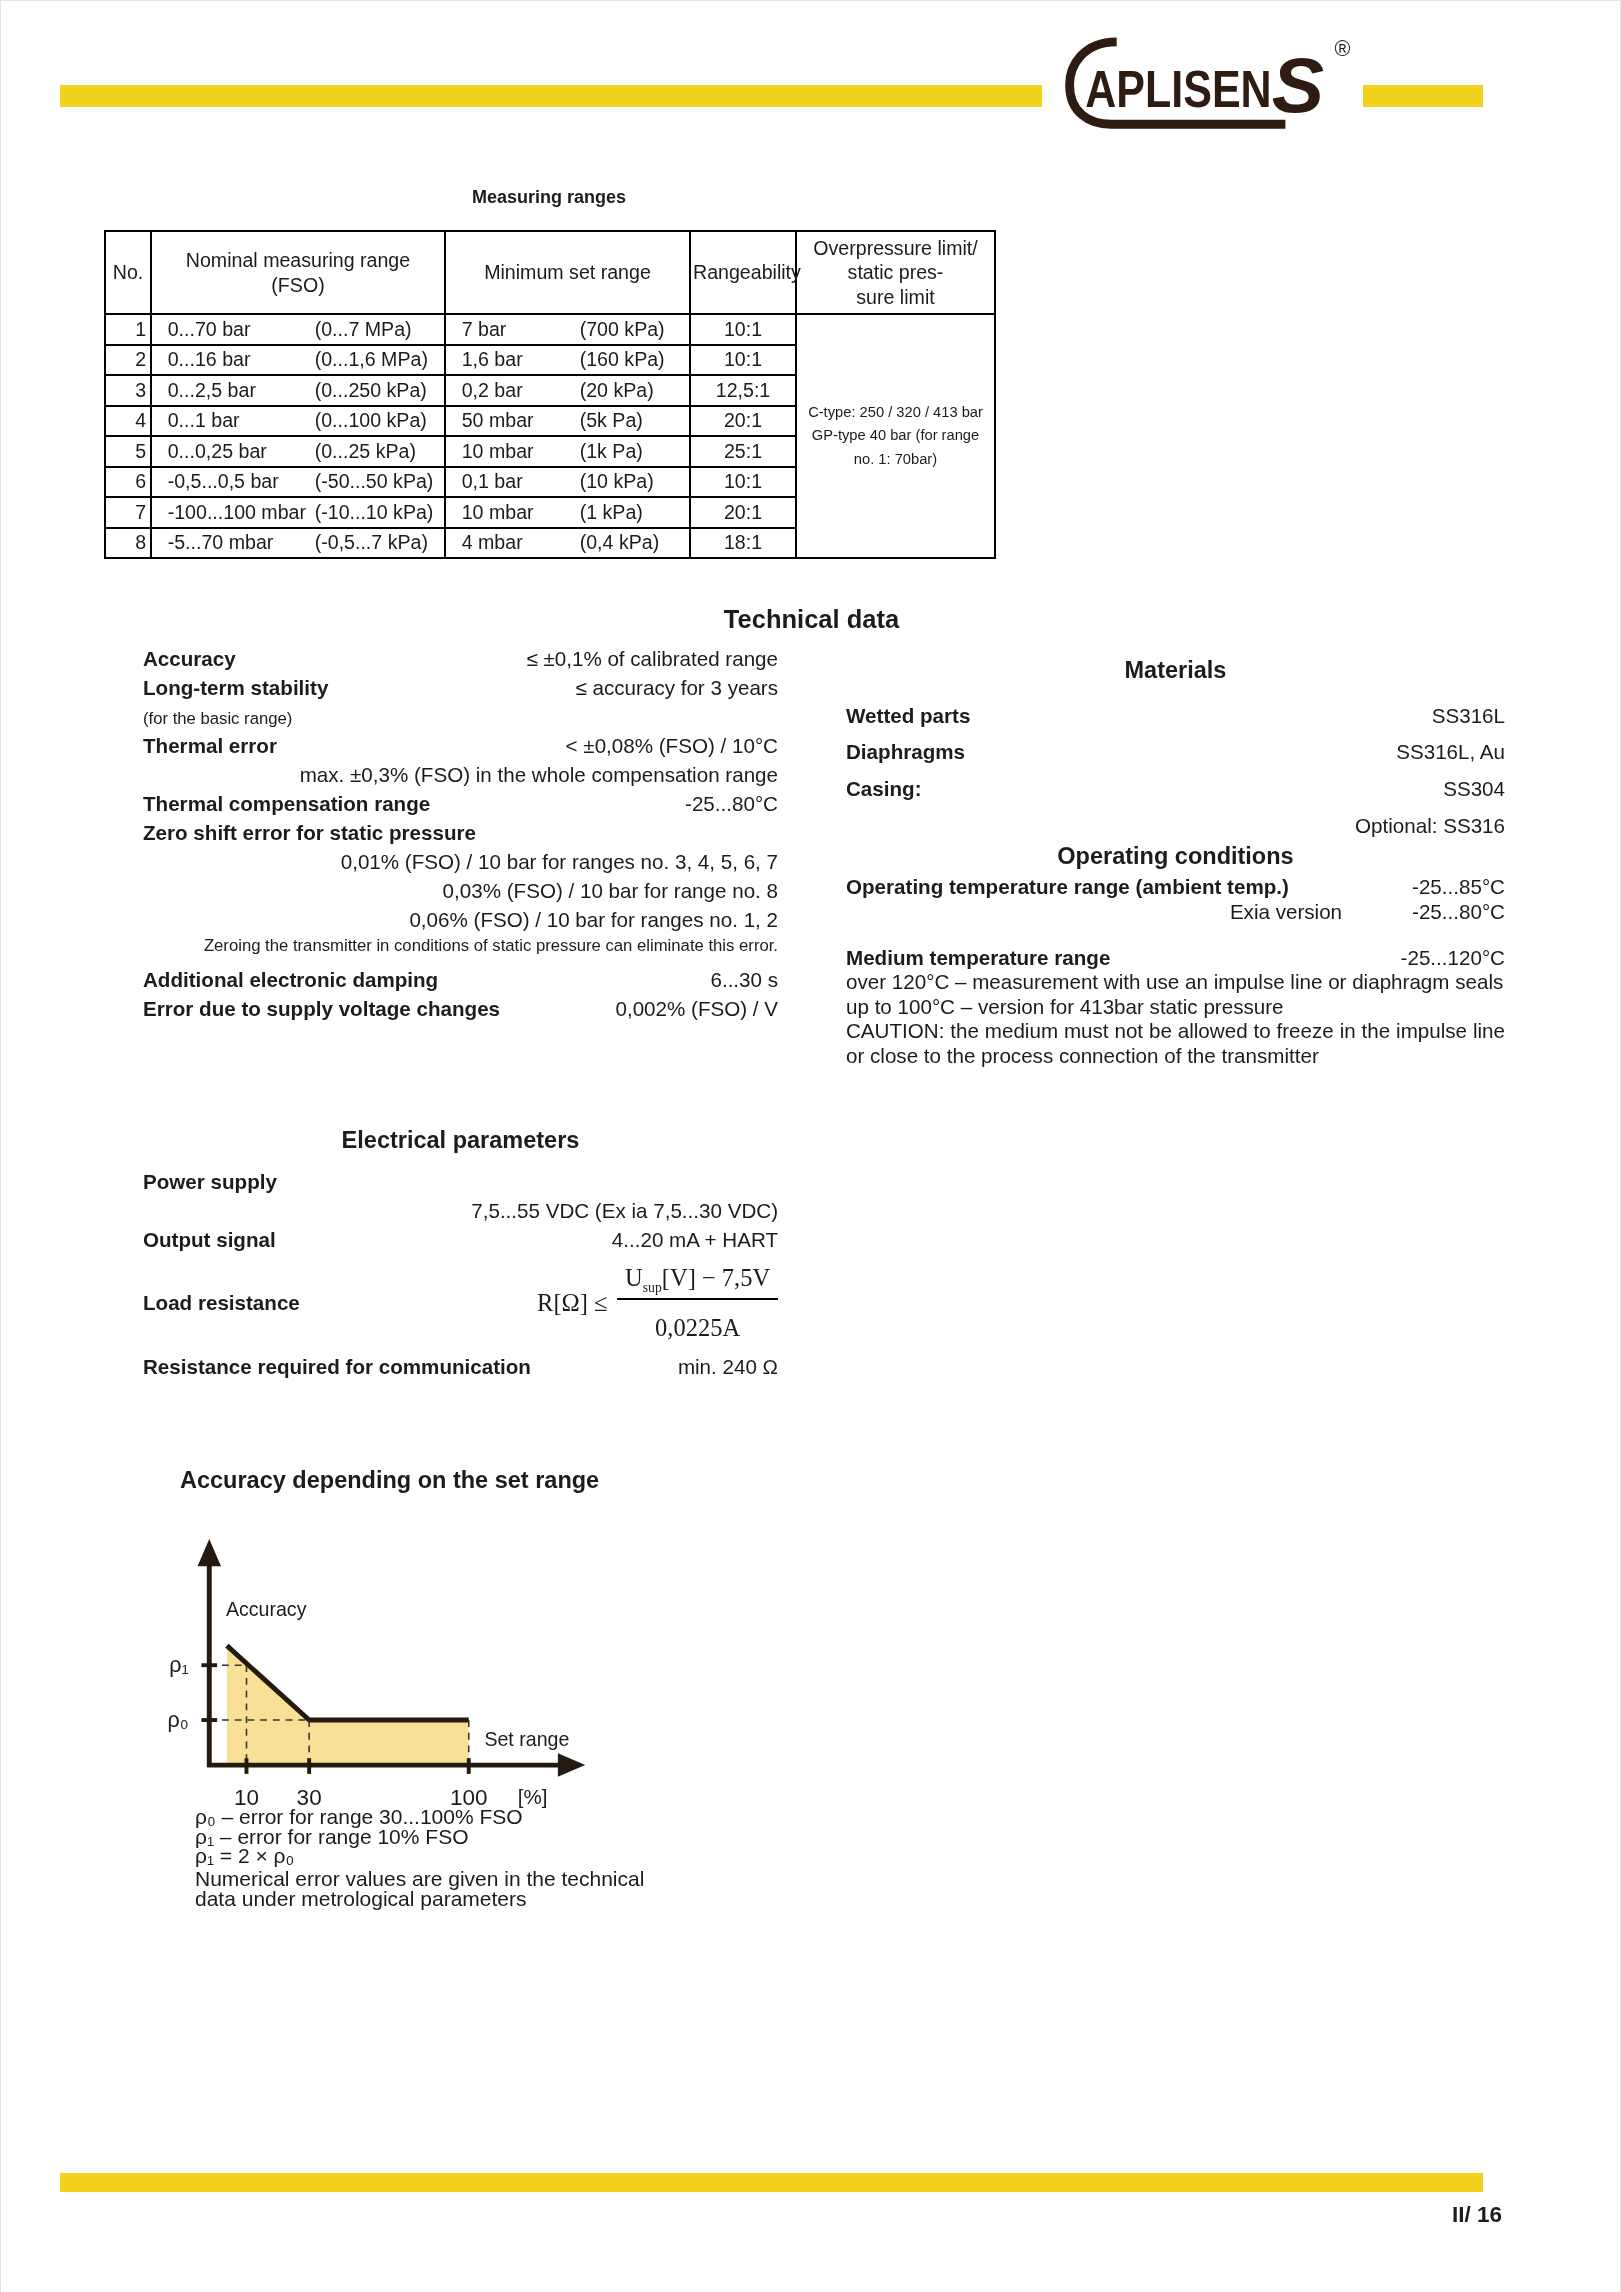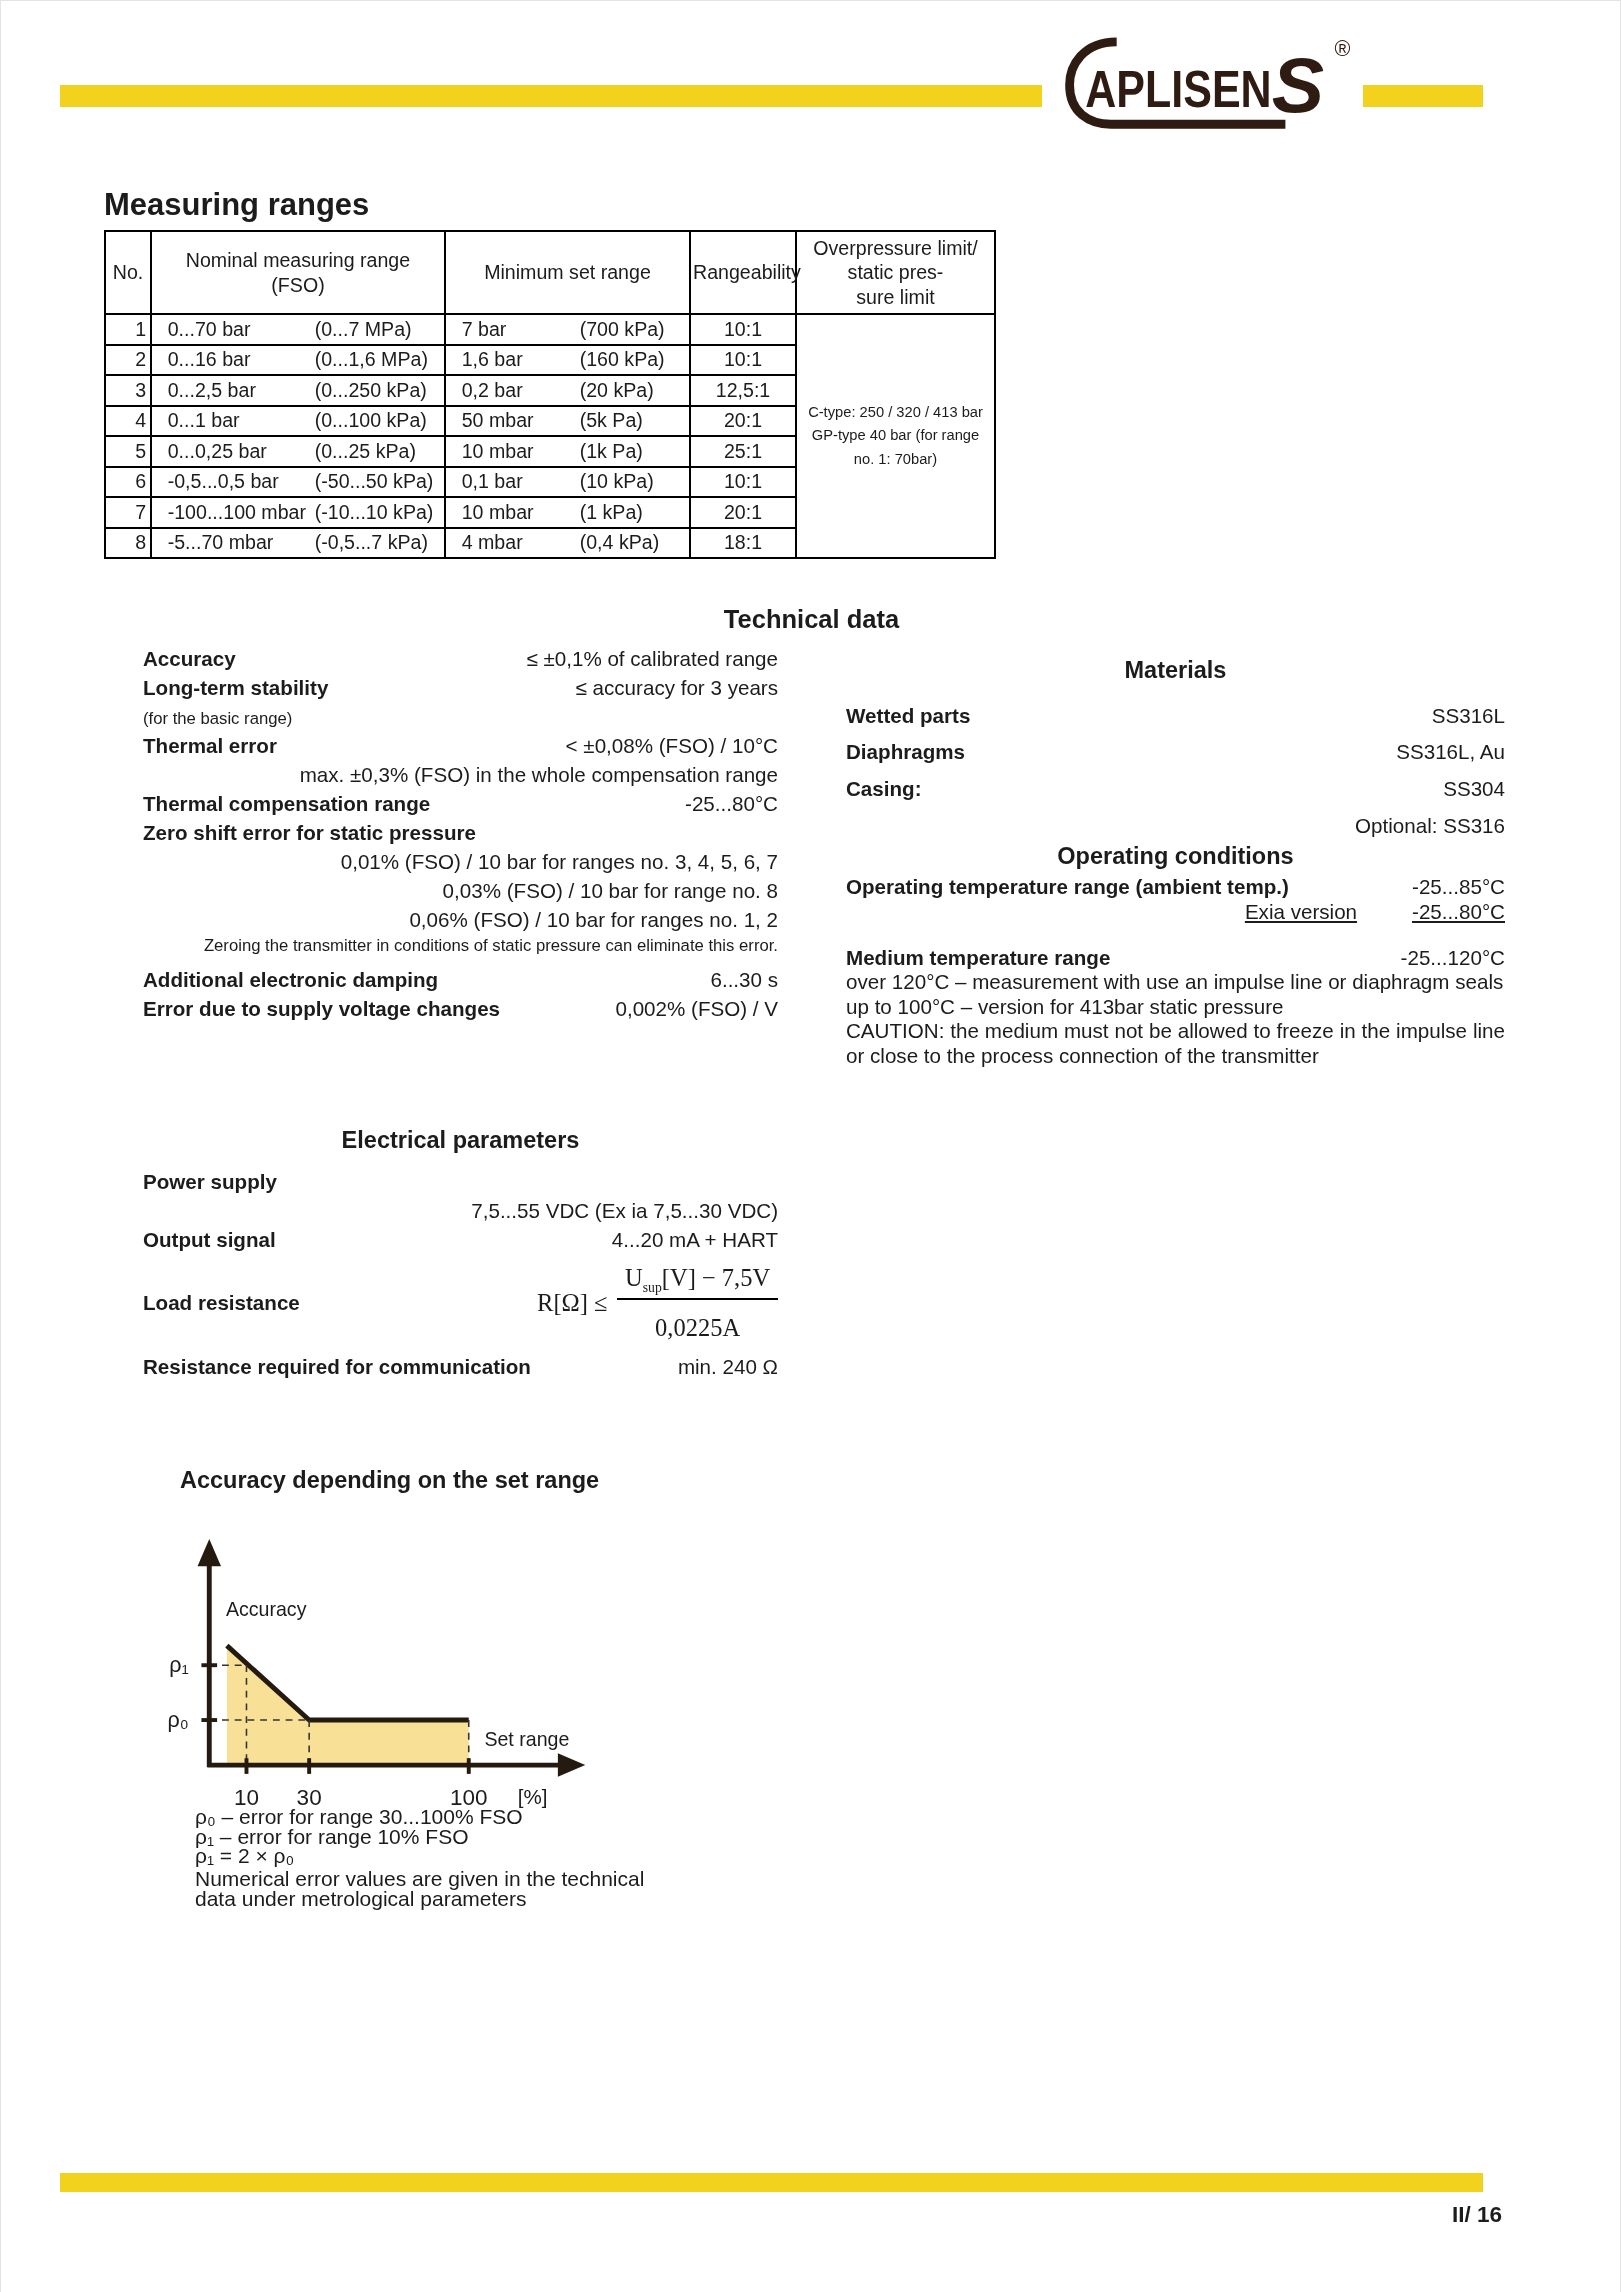--- a/index.html
+++ b/index.html
@@ -10,22 +10,22 @@
   
   .rule{position:absolute;background:#f2d21c;}
   .rule-top-left{left:59px;top:84px;width:982px;height:21.6px;}
   .rule-top-right{left:1362px;top:84px;width:120px;height:21.6px;}
   .rule-bottom{left:59px;top:2172px;width:1423px;height:18.6px;}
   .logo-wrap{position:absolute;left:1047px;top:27.4px;width:310px;height:116px;}
   .page-num{position:absolute;left:1362px;top:2201px;width:139px;text-align:right;
             font-weight:bold;font-size:22.5px;}
 
   
-  .mr-title{position:absolute;left:103px;top:186px;width:890px;
-            font-weight:bold;font-size:31px;}
+  .mr-title{position:absolute;left:103px;top:186px;width:890px;text-align:center;
+            font-weight:bold;font-size:18px;}
   .mr-table-wrap{position:absolute;left:103px;top:229px;}
   table.mr{border-collapse:collapse;width:890px;font-size:19.6px;table-layout:fixed;}
   table.mr th, table.mr td{border:2px solid #000;padding:1px 3.9px;font-weight:normal;}
   table.mr th{text-align:center;vertical-align:middle;padding:3.9px 2px;line-height:1.25;}
   table.mr td{height:26.5px;vertical-align:middle;}
   td.c-no{text-align:right;padding-right:8.8px;}
   .cell-split{display:flex;align-items:baseline;}
   .cs-a{display:inline-block;width:147px;padding-left:11.8px;}
   .cs-a.narrow{width:118px;}
   td.c-rng{text-align:center;}
@@ -45,21 +45,21 @@
   .val{text-align:right;white-space:nowrap;}
   .line-r{text-align:right;}
   .small{font-size:16.7px;line-height:19.6px;font-weight:normal;}
   .note-r{font-size:16.7px;line-height:23.5px;text-align:right;}
   .mt8{margin-top:7.8px;} .mt10{margin-top:9.8px;} .mt22{margin-top:21.6px;}
 
   
   .m-row{display:flex;justify-content:space-between;align-items:baseline;
          line-height:29px;margin-bottom:7.8px;}
   .o-row{display:flex;justify-content:space-between;align-items:baseline;line-height:24.5px;}
-  .o-row-right{display:flex;justify-content:flex-end;gap:55px;line-height:24.5px;text-decoration:underline;}
+  .o-row-right{display:flex;justify-content:flex-end;gap:70px;line-height:24.5px;}
   .o-center{line-height:24.5px;}
   .o-just{text-align:justify;line-height:24.5px;}
 
   
   .formula{display:inline-flex;align-items:center;font-family:"Liberation Serif", serif;
            font-size:24.5px;line-height:1.15;}
   .f-lhs{margin-right:9.8px;}
   .frac{display:inline-block;text-align:center;}
   .frac .num{display:block;border-bottom:2px solid #000;padding:0 7.8px 2.9px;}
   .frac .den{display:block;padding-top:14px;}

